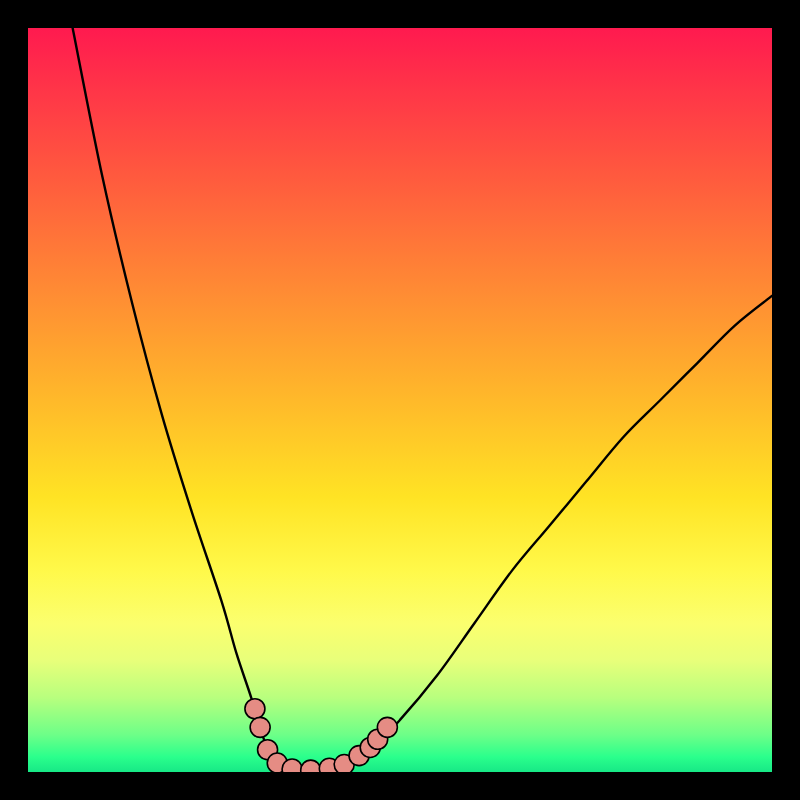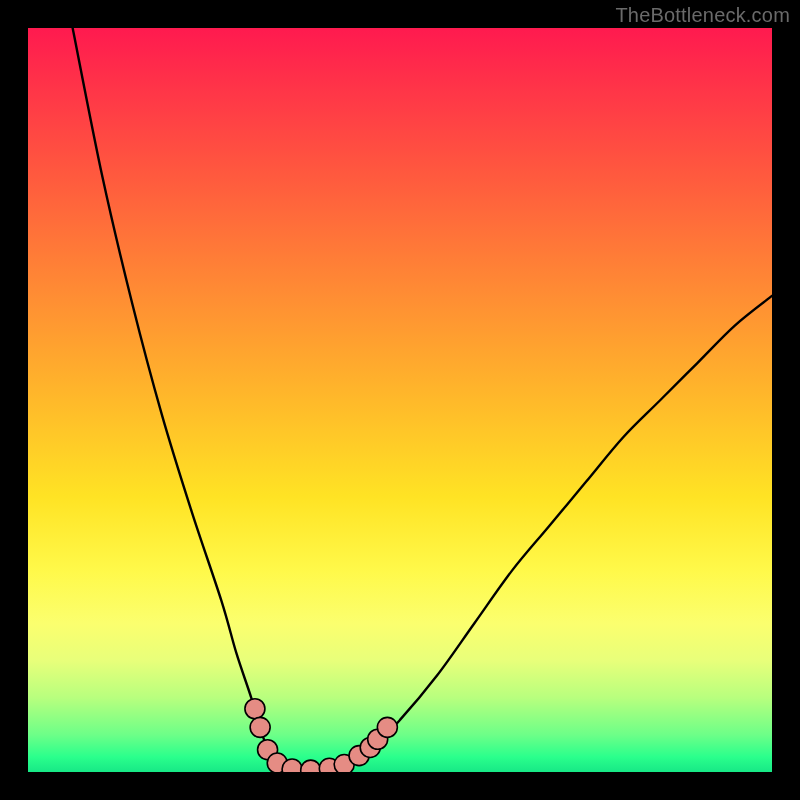--- a/index.html
+++ b/index.html
@@ -81,14 +81,13 @@
           <circle cx="282.72" cy="742.14" r="10" fill="#e58c84" stroke="#000000" stroke-width="1.6"></circle>
           <circle cx="301.32" cy="740.28" r="10" fill="#e58c84" stroke="#000000" stroke-width="1.6"></circle>
           <circle cx="316.20" cy="736.56" r="10" fill="#e58c84" stroke="#000000" stroke-width="1.6"></circle>
           <circle cx="331.08" cy="727.63" r="10" fill="#e58c84" stroke="#000000" stroke-width="1.6"></circle>
           <circle cx="342.24" cy="719.45" r="10" fill="#e58c84" stroke="#000000" stroke-width="1.6"></circle>
           <circle cx="349.68" cy="711.26" r="10" fill="#e58c84" stroke="#000000" stroke-width="1.6"></circle>
           <circle cx="359.35" cy="699.36" r="10" fill="#e58c84" stroke="#000000" stroke-width="1.6"></circle>
         </g>
     </svg>
   </div>
-  <div class="watermark">TheBottleneck.com</div>
 </div>
 
 </body></html>

